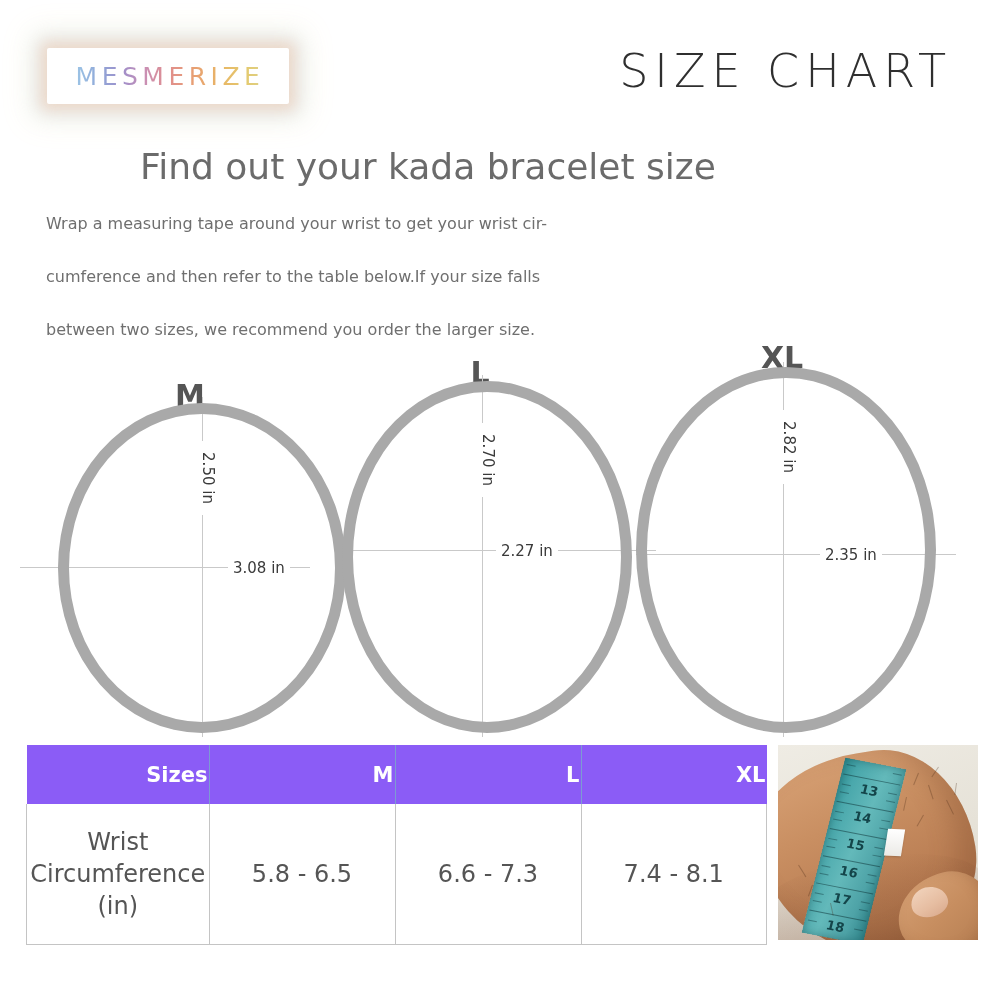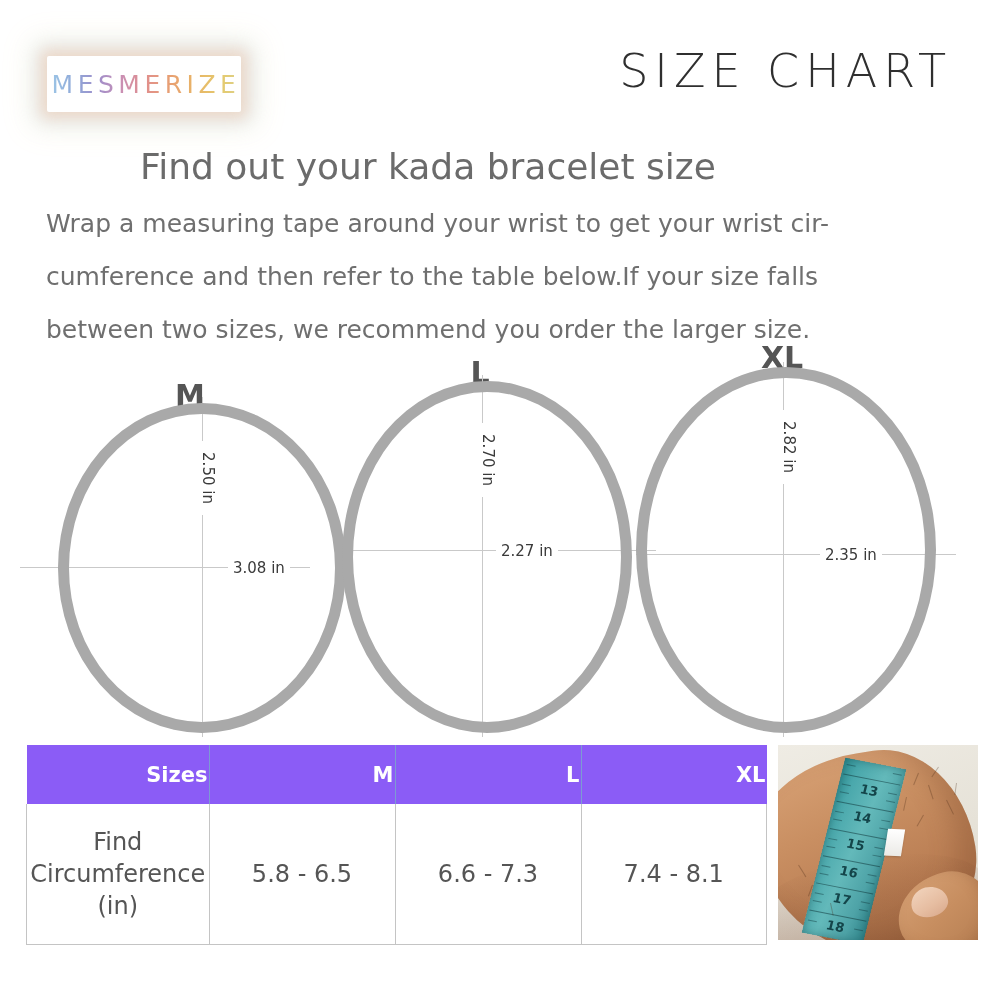--- a/index.html
+++ b/index.html
@@ -14,32 +14,31 @@
     overflow: hidden;
     font-family: "DejaVu Sans", sans-serif;
     -webkit-font-smoothing: antialiased;
   }
 
   
   #brand-logo {
     position: absolute;
     left: 47px;
     top: 48px;
-    width: 194px;
+    width: 242px;
     height: 56px;
     background: #ffffff;
     box-shadow:
       0 0 14px 7px rgba(255,170,120,0.30),
       0 0 22px 12px rgba(120,190,255,0.22),
       0 0 30px 16px rgba(255,215,120,0.18);
     display: flex;
     align-items: center;
     justify-content: center;
     border-radius: 2px;
-    margin-top: 8px;
   }
   #brand-logo .wordmark {
     font-family: "DejaVu Sans", sans-serif;
     font-size: 25px;
     letter-spacing: 4.5px;
     font-weight: 400;
     white-space: nowrap;
     background: linear-gradient(90deg,
         #9ec9e8 0%,
         #8fa8d8 14%,
@@ -79,26 +78,26 @@
   }
   #intro-heading {
     font-size: 36px;
     font-weight: 400;
     color: #6b6b6b;
     letter-spacing: 0px;
     line-height: 44px;
     margin-bottom: 8px;
   }
   #intro-paragraph {
-    font-size: 25px;
+    font-size: 16px;
     font-weight: 400;
     color: #6f6f6f;
     line-height: 53px;
     padding: 0 46px;
-    text-align: center;
+    text-align: left;
   }
   #intro-paragraph .pline { display: block; white-space: nowrap; }
 
   
   #ovals-area {
     position: absolute;
     left: 0;
     top: 345px;
     width: 1000px;
     height: 395px;
@@ -328,21 +327,21 @@
     <tr>
       <th class="col-label">Sizes</th>
       <th class="col-size">M</th>
       <th class="col-size">L</th>
       <th class="col-size">XL</th>
     </tr>
   </thead>
   <tbody>
     <tr>
       <td>
-        <span>Find</span><br>
+        <span>Wrist</span><br>
         <span>Circumference</span><br>
         <span>(in)</span>
       </td>
       <td>5.8 - 6.5</td>
       <td>6.6 - 7.3</td>
       <td>7.4 - 8.1</td>
     </tr>
   </tbody>
 </table>
 

